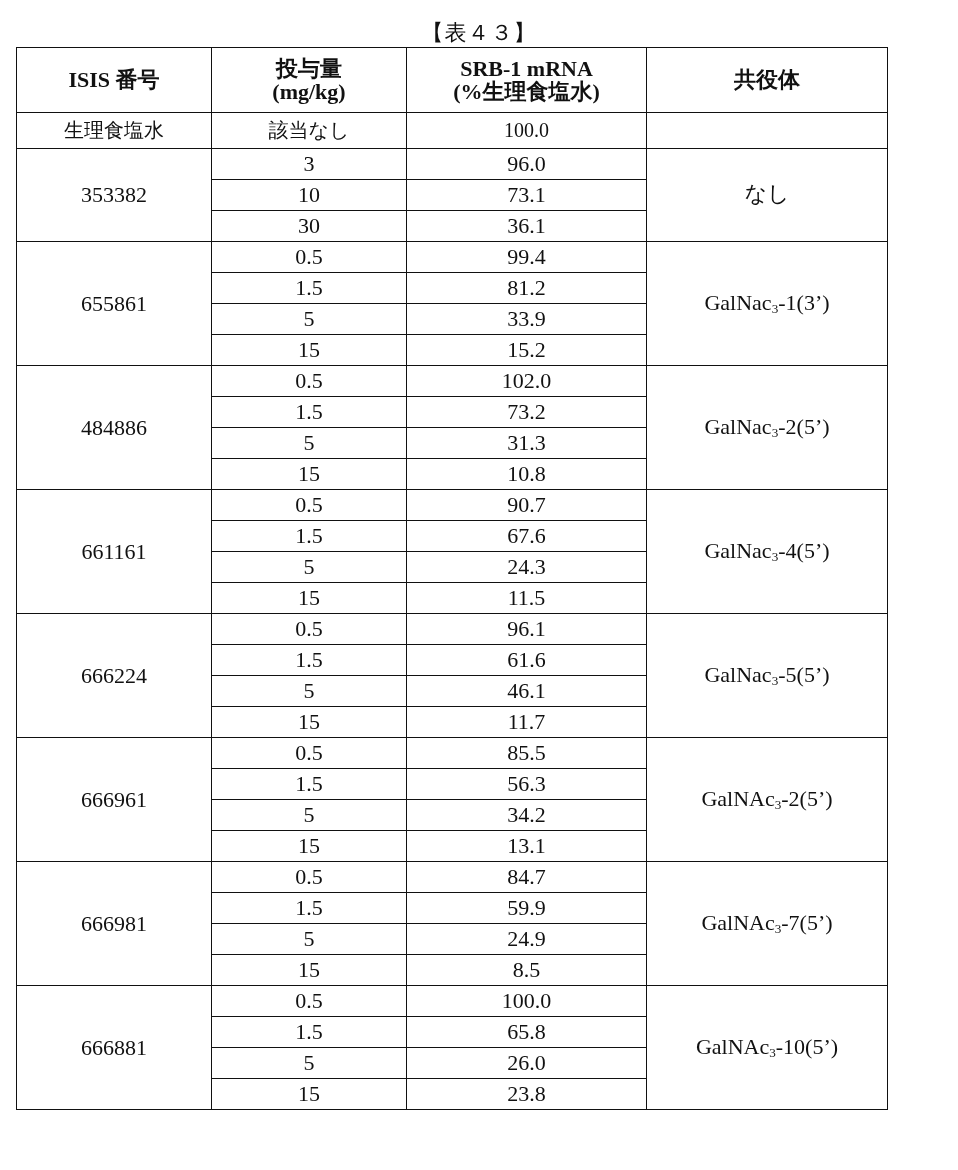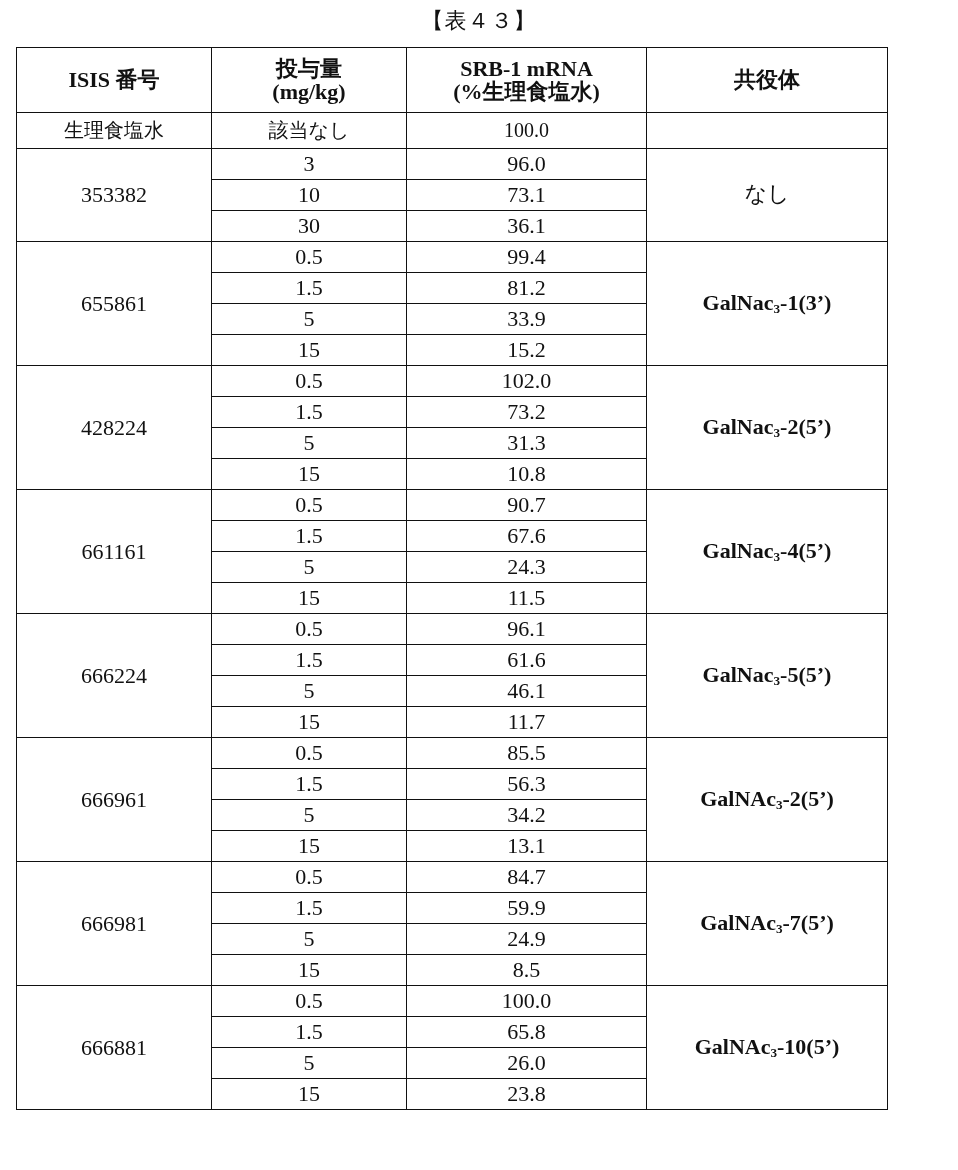--- a/index.html
+++ b/index.html
@@ -1,24 +1,24 @@
 <!DOCTYPE html>
 <html><head>
 <meta charset="utf-8">
 <style>
   html, body { margin: 0; padding: 0; background: #ffffff; }
   body { width: 958px; height: 1170px; position: relative; font-family: "Liberation Serif", "DejaVu Serif", serif; color: #111; }
-  .title { position: absolute; top: 6px; left: 0; width: 958px; text-align: center; font-size: 22px; letter-spacing: 1px; }
+  .title { position: absolute; top: 18px; left: 0; width: 958px; text-align: center; font-size: 22px; letter-spacing: 1px; }
   table { position: absolute; left: 16px; top: 47px; border-collapse: collapse; table-layout: fixed; padding-left: 28px; }
   td, th { border: 1.5px solid #111; text-align: center; vertical-align: middle; padding: 0; font-size: 22px; font-weight: normal; line-height: 1.05; }
   th { height: 64px; font-weight: bold; }
   col.c1 { width: 195px; } col.c2 { width: 195px; } col.c3 { width: 240px; } col.c4 { width: 241px; }
   tr.saline td { height: 35px; font-size: 20px; }
   tr.d td { height: 30px; }
-  td.conj { font-weight: bold; }
+  td.conj { font-weight: normal; }
   sub { font-size: 0.6em; vertical-align: -0.25em; }
 </style>
 </head>
 <body>
 
 <div class="title">【表４３】</div>
 
 <table>
   <colgroup>
       <col class="c1">
@@ -73,21 +73,21 @@
       </tr>
       <tr class="d">
         <td>5</td>
         <td>33.9</td>
       </tr>
       <tr class="d">
         <td>15</td>
         <td>15.2</td>
       </tr>
       <tr class="d">
-        <td rowspan="4">428224</td>
+        <td rowspan="4">484886</td>
         <td>0.5</td>
         <td>102.0</td>
         <td rowspan="4" class="conj"><span>GalNac</span><sub>3</sub><span>-2(5’)</span></td>
       </tr>
       <tr class="d">
         <td>1.5</td>
         <td>73.2</td>
       </tr>
       <tr class="d">
         <td>5</td>

